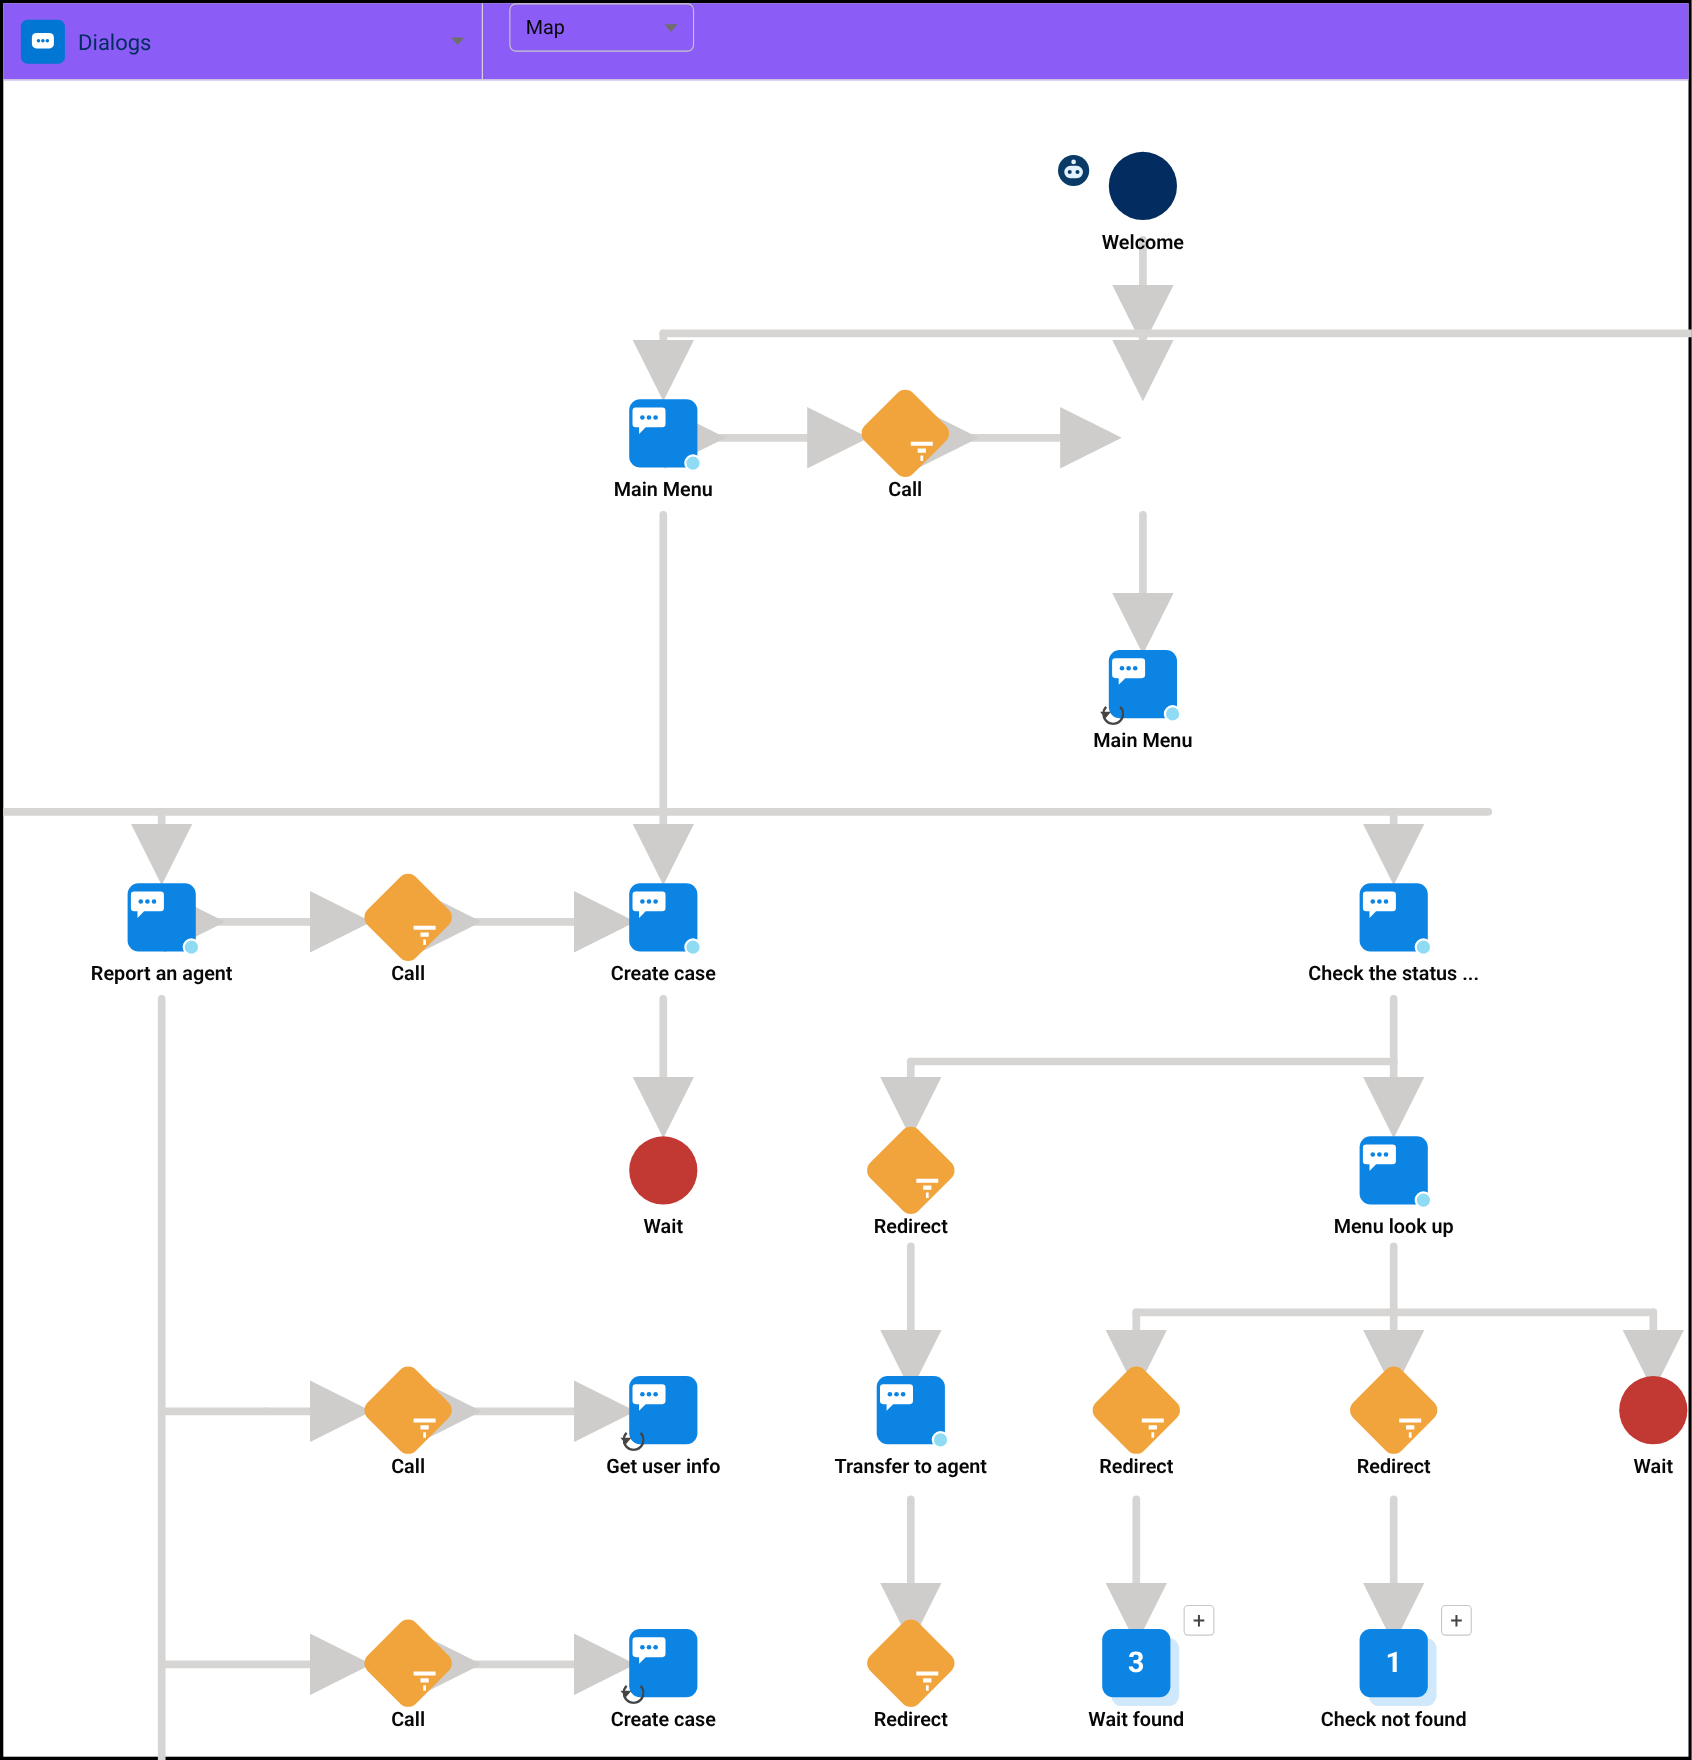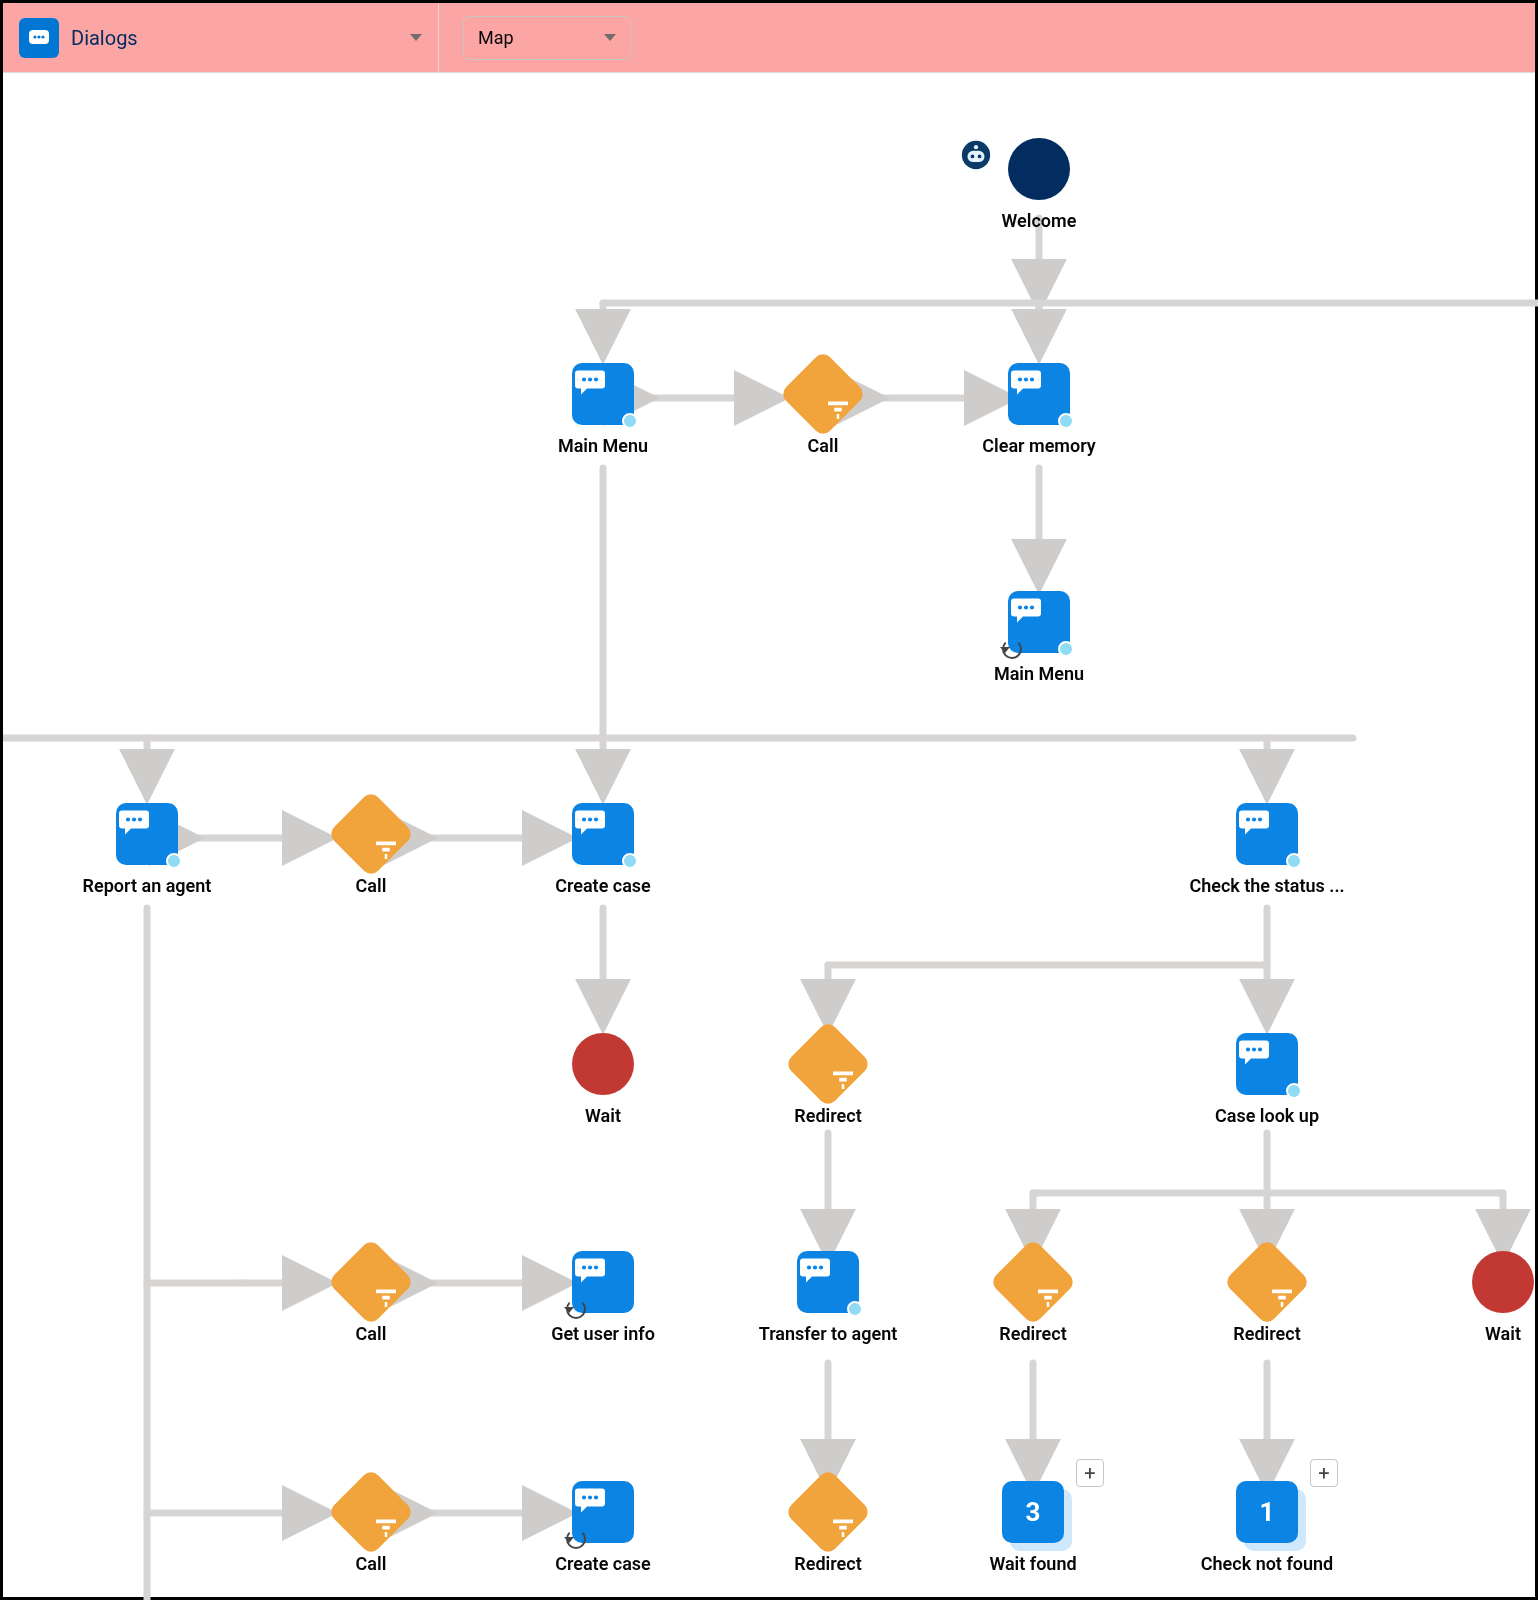--- a/index.html
+++ b/index.html
@@ -1,19 +1,19 @@
 <!DOCTYPE html>
 <html><head>
 <meta charset="utf-8">
 <style>
 html,body{margin:0;padding:0;font-family:-apple-system,BlinkMacSystemFont,"Segoe UI",Roboto,Arial,sans-serif;background:#fff;color:#080707}
 *{box-sizing:border-box}
 .viewport{width:1538px;height:1600px;position:relative;border:3px solid #000}
 
-.toolbar{position:absolute;left:0;top:0;right:0;height:70px;border-bottom:1px solid #dddbda;display:flex;align-items:center;padding:0 16px;gap:24px;background:#fca5a5;z-index:10}
+.toolbar{position:absolute;left:0;top:0;right:0;height:70px;border-bottom:1px solid #dddbda;display:flex;align-items:flex-start;padding:0 16px;gap:24px;background:#8b5cf6;z-index:10}
 .entity-sel{display:flex;align-items:center;gap:12px;width:420px;justify-content:space-between;border-right:1px solid #dddbda;height:100%}
 .entity-sel .left{display:flex;align-items:center;gap:12px}
 .entity-icon{width:40px;height:40px;background:#0176d3;border-radius:6px;display:flex;align-items:center;justify-content:center}
 .entity-label{font-size:20px;color:#032d60}
 .caret{width:0;height:0;border-left:6px solid transparent;border-right:6px solid transparent;border-top:7px solid #706e6b;margin-right:16px}
 .map-sel{height:44px;border:1px solid #c9c7c5;border-radius:6px;padding:13px 14px;display:flex;align-items:center;gap:90px;font-size:18px;color:#080707}
 
 .canvas{position:absolute;left:0;top:70px;right:0;bottom:0}
 .canvas svg{position:absolute;left:0;top:0}
 
@@ -158,32 +158,20 @@
     <div class="node" style="left:740px;top:290px">
       <div class="diamond">
           <div class="diamond-inner">
             <svg width="30" height="30" viewBox="0 0 24 24">
               <path fill="#fff" d="M4 6h16v3H4zM9 11h6v3H9zM11 16h2v4h-2z"></path>
             </svg>
           </div>
         </div>
       <div class="label">Call</div>
     </div>
-    <div class="node" style="left:956px;top:290px">
-      <div class="sq blue">
-        <svg width="36" height="36" viewBox="0 0 24 24">
-            <path class="glyph-bubble" d="M4 5h16a2 2 0 0 1 2 2v8a2 2 0 0 1-2 2H10l-4 4v-4H4a2 2 0 0 1-2-2V7a2 2 0 0 1 2-2z"></path>
-            <circle cx="8" cy="11" r="1.4" fill="#0b84e3"></circle>
-            <circle cx="12" cy="11" r="1.4" fill="#0b84e3"></circle>
-            <circle cx="16" cy="11" r="1.4" fill="#0b84e3"></circle>
-          </svg>
-        <div class="dot"></div>
-      </div>
-      <div class="label">Clear memory</div>
-    </div>
 
     <div class="node" style="left:956px;top:518px">
       <div class="sq blue">
         <svg width="36" height="36" viewBox="0 0 24 24">
             <path class="glyph-bubble" d="M4 5h16a2 2 0 0 1 2 2v8a2 2 0 0 1-2 2H10l-4 4v-4H4a2 2 0 0 1-2-2V7a2 2 0 0 1 2-2z"></path>
             <circle cx="8" cy="11" r="1.4" fill="#0b84e3"></circle>
             <circle cx="12" cy="11" r="1.4" fill="#0b84e3"></circle>
             <circle cx="16" cy="11" r="1.4" fill="#0b84e3"></circle>
           </svg>
         <div class="dot"></div>
@@ -261,21 +249,21 @@
     <div class="node" style="left:1184px;top:960px">
       <div class="sq blue">
           <svg width="36" height="36" viewBox="0 0 24 24">
             <path class="glyph-bubble" d="M4 5h16a2 2 0 0 1 2 2v8a2 2 0 0 1-2 2H10l-4 4v-4H4a2 2 0 0 1-2-2V7a2 2 0 0 1 2-2z"></path>
             <circle cx="8" cy="11" r="1.4" fill="#0b84e3"></circle>
             <circle cx="12" cy="11" r="1.4" fill="#0b84e3"></circle>
             <circle cx="16" cy="11" r="1.4" fill="#0b84e3"></circle>
           </svg>
           <div class="dot"></div>
         </div>
-      <div class="label">Case look up</div>
+      <div class="label">Menu look up</div>
     </div>
 
     <div class="node" style="left:288px;top:1178px">
       <div class="diamond">
           <div class="diamond-inner">
             <svg width="30" height="30" viewBox="0 0 24 24">
               <path fill="#fff" d="M4 6h16v3H4zM9 11h6v3H9zM11 16h2v4h-2z"></path>
             </svg>
           </div>
         </div>

